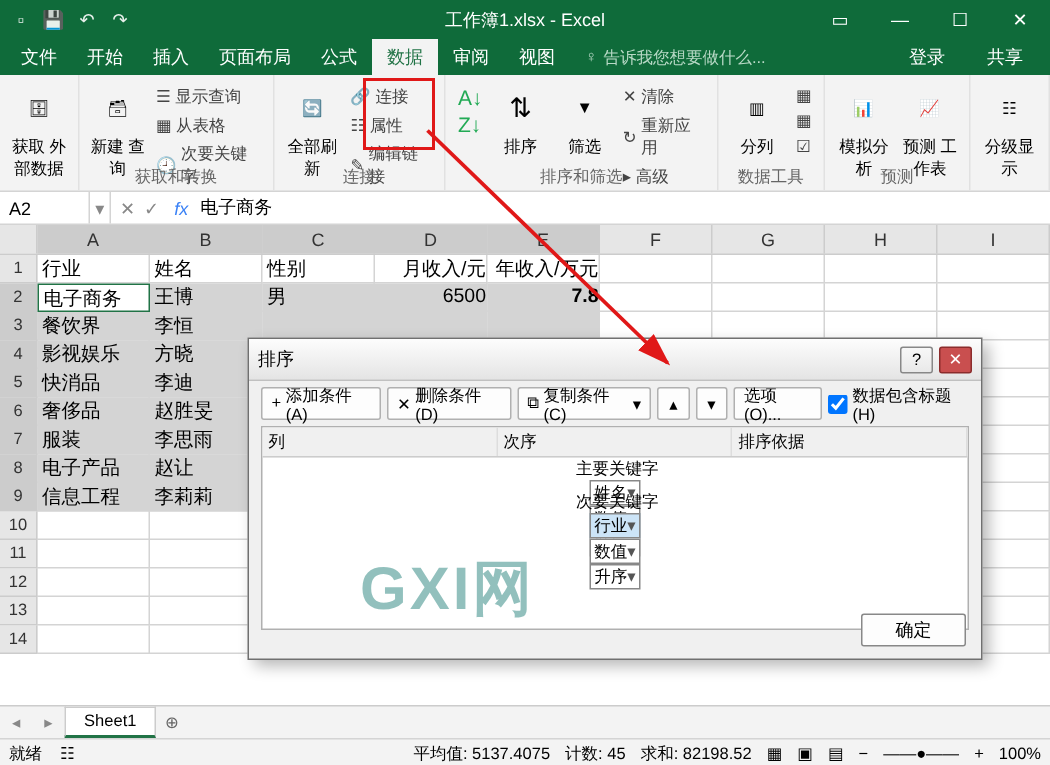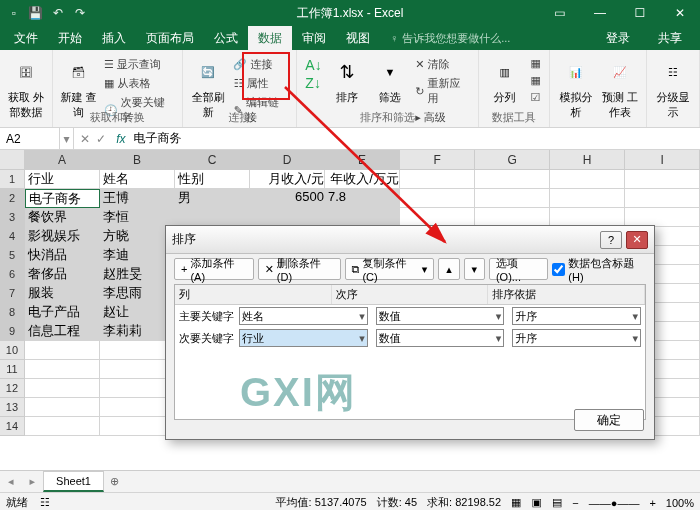--- a/index.html
+++ b/index.html
@@ -29,21 +29,21 @@
 .bigbtn .ico { width: 32px; height: 32px; margin: 0 auto 2px; display: flex; align-items: center; justify-content: center; }
 .smallbtns { display: flex; flex-direction: column; gap: 2px; font-size: 11px; color: #444; }
 .smallbtns div { display: flex; align-items: center; gap: 3px; padding: 1px 2px; cursor:pointer;}
 .highlight-box { position: absolute; border: 2px solid #e01818; top: 52px; left: 242px; width: 48px; height: 48px; pointer-events: none; z-index: 5;}
 
 
 .fbar { height: 22px; border-bottom: 1px solid #d4d4d4; display: flex; align-items: center; background:#fff; }
 .namebox { width: 60px; padding-left: 6px; border-right: 1px solid #d4d4d4; height:100%; display:flex; align-items:center;}
 .fbar .drops { width: 14px; text-align: center; color: #888; border-right:1px solid #d4d4d4; height:100%; display:flex; align-items:center; justify-content:center;}
 .fbar .btns { display: flex; gap: 6px; padding: 0 6px; color:#888;}
-.fbar .fx { color: #0f766e; padding: 0 4px; font-style: italic; }
+.fbar .fx { color: #3b82f6; padding: 0 4px; font-style: italic; }
 .fbar .fval { padding-left: 4px; }
 
 
 .grid-wrap { position: relative; height: 320px; overflow: hidden; }
 .colhdr { display: flex; background: #e6e6e6; height: 20px; border-bottom: 1px solid #ccc;}
 .colhdr .corner { width: 28px; border-right: 1px solid #ccc; background:#e6e6e6;}
 .colhdr .col { width: 84px; text-align: center; border-right: 1px solid #ccc; font-size: 12px; color:#333; display:flex; align-items:center; justify-content:center;}
 .rows { }
 .row { display: flex; height: 19px; }
 .row .rh { width: 28px; text-align: center; background: #e6e6e6; border-right: 1px solid #ccc; border-bottom: 1px solid #ccc; font-size: 11px; color:#333; display:flex; align-items:center; justify-content:center;}
@@ -70,21 +70,21 @@
 .dlg-title .btns { margin-left: auto; display: flex; gap: 4px;}
 .dlg-title .btns span { width: 22px; height: 18px; border: 1px solid #888; border-radius: 2px; display: inline-flex; align-items: center; justify-content: center; font-size:11px;}
 .dlg-title .btns .close { background: #c94f4f; color: #fff; border-color:#8b2c2c;}
 .dlg-toolbar { height: 30px; display: flex; align-items: center; gap: 4px; padding: 0 8px;}
 .dlg-btn { height: 22px; padding: 0 6px; background: #fdfdfd; border:1px solid #b0b0b0; border-radius:2px; font-size:11px; display:flex; align-items:center; gap:3px; cursor:pointer;}
 .dlg-btn.small { width:22px; padding:0; justify-content:center;}
 .dlg-check { margin-left: auto; display:flex; align-items:center; gap:3px; font-size:11px;}
 .dlg-grid { margin: 0 8px; border: 1px solid #b0b0b0; background: #fff; }
 .dlg-grid .hdr { display: flex; background: #f0f0f0; border-bottom:1px solid #ccc; height:20px;}
 .dlg-grid .hdr div { flex:1; padding:2px 4px; font-size:11px; border-right:1px solid #ddd;}
-.dlg-grid .r { display: flex; height:22px; align-items:center;}
+.dlg-grid .r { display: flex; height:22px; align-items:center;flex-direction:column;}
 .dlg-grid .r .lbl { width:60px; padding-left:4px; font-size:11px;}
 .dlg-grid .r .combo { flex:1; margin:0 4px; height:18px; border:1px solid #888; background:#fff; display:flex; align-items:center; justify-content:space-between; padding:0 2px; font-size:11px;}
 .dlg-grid .r .combo.sel { background:#cce4f7;}
 .dlg-grid .r .combo .arr { color:#555;}
 .dlg-footer { position:absolute; bottom:8px; right:10px; display:flex; gap:8px;}
 .dlg-footer button { width:70px; height:22px; border:1px solid #888; background:#fdfdfd; border-radius:2px; font-size:12px; cursor:pointer;}
 
 
 .arrow-svg { position: absolute; top: 82px; left: 280px; width: 180px; height: 170px; z-index: 10; pointer-events:none;}
 
@@ -212,20 +212,21 @@
     </div>
   </div>
       <div class="label">数据工具</div>
     </div>
   <div class="group">
       <div class="body">
     <div class="bigbtn"><div class="ico">📊</div><span>模拟分析</span></div>
     <div class="bigbtn"><div class="ico">📈</div><span>预测
 工作表</span></div>
   </div>
+      <div class="label">预测</div>
     </div>
   <div class="group">
       <div class="body">
     <div class="bigbtn"><div class="ico">☷</div><span>分级显示</span></div>
   </div>
     </div>
 </div>
 
 <div class="highlight-box"></div>
 
@@ -266,21 +267,21 @@
         <div class="cell"></div>
         <div class="cell"></div>
         <div class="cell"></div>
       </div>
       <div class="row sel">
         <div class="rh">2</div>
         <div class="cell selc active">电子商务</div>
         <div class="cell selc">王博</div>
         <div class="cell selc">男</div>
         <div class="cell selc" style="text-align: right;">6500</div>
-        <div class="cell selc" style="text-align: left;">7.8</div>
+        <div class="cell selc" style="text-align: right; font-weight: bold;">7.8</div>
         <div class="cell"></div>
         <div class="cell"></div>
         <div class="cell"></div>
         <div class="cell"></div>
       </div>
       <div class="row sel">
         <div class="rh">3</div>
         <div class="cell selc">餐饮界</div>
         <div class="cell selc">李恒</div>
         <div class="cell selc"></div>

